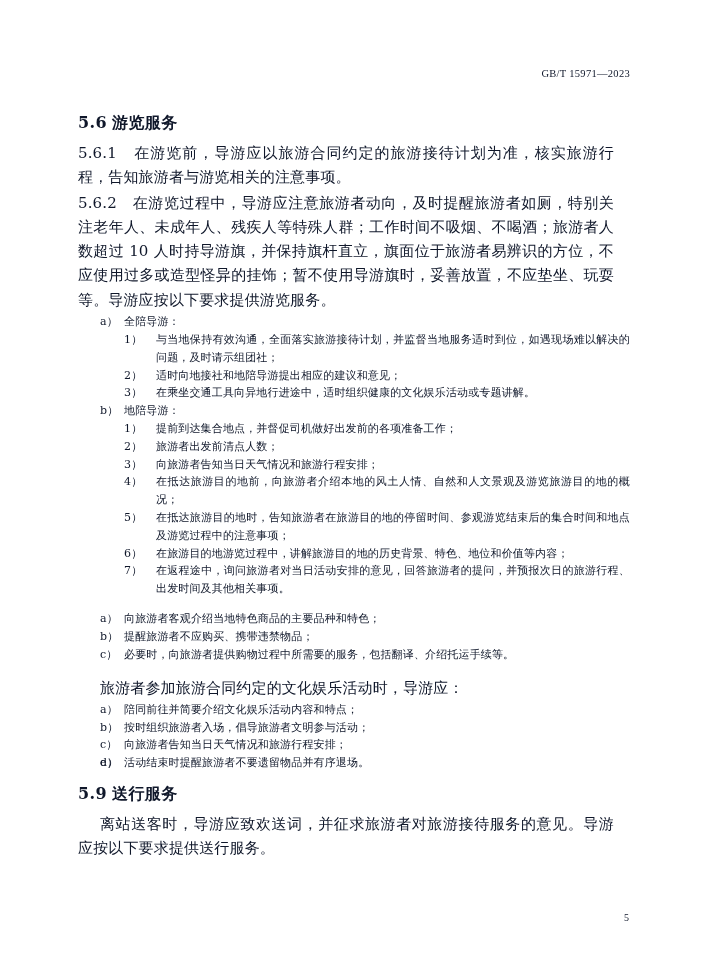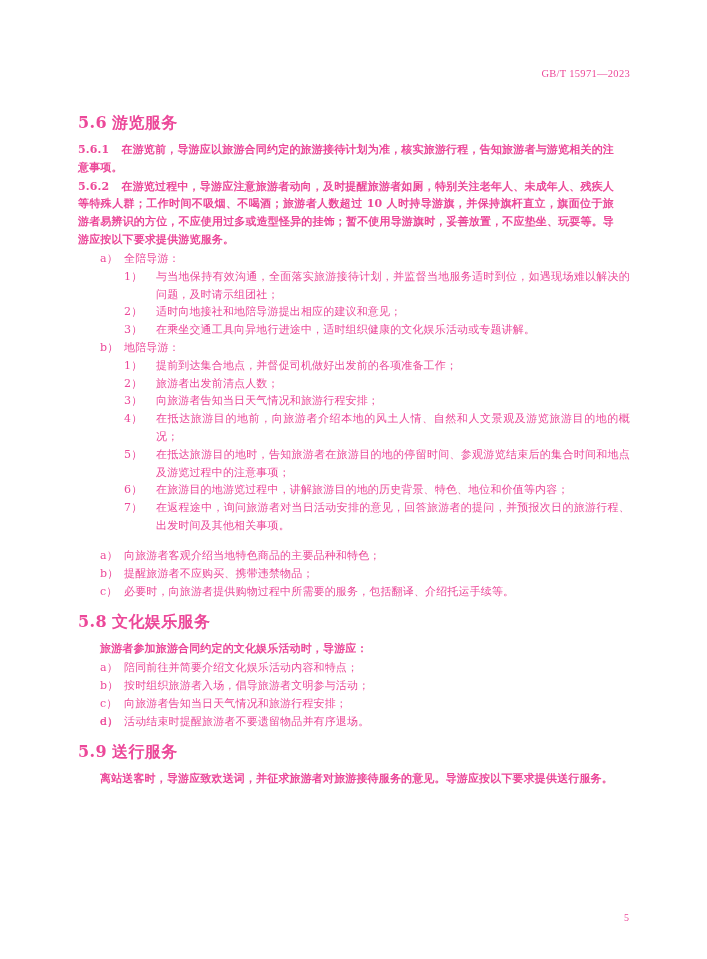--- a/index.html
+++ b/index.html
@@ -7,21 +7,21 @@
     padding: 0;
     background: #8c8c8c;
   }
   .page {
     position: relative;
     width: 707px;
     height: 959px;
     background: #ffffff;
     margin: 0 auto;
     font-family: "DejaVu Serif", "Liberation Serif", serif;
-    color: #ec4899;
+    color: #0f172a;
     overflow: hidden;
   }
   .content {
     position: absolute;
     left: 78px;
     top: 68px;
     width: 552px;
   }
   .header {
     text-align: right;
@@ -34,26 +34,25 @@
     font-size: 16px;
     font-weight: bold;
     margin: 0 0 7px 0;
     letter-spacing: 0.4px;
   }
   .sec-head .num {
     display: inline-block;
     min-width: 34px;
   }
   .para {
-    font-size: 11px;
+    font-size: 15px;
     line-height: 1.62;
     margin: 0 16px 1px 0;
     text-align: justify;
     letter-spacing: 0.15px;
-    font-weight: bold;
   }
   .para .lbl {
     display: inline;
   }
   .indent-first {
     text-indent: 22px;
   }
   
   .lvl-a {
     position: relative;
@@ -159,23 +158,20 @@
     </div>
     <div class="lvl-a">
       <span class="mark">b）</span><span>提醒旅游者不应购买、携带违禁物品；</span>
     </div>
     <div class="lvl-a">
       <span class="mark">c）</span><span>必要时，向旅游者提供购物过程中所需要的服务，包括翻译、介绍托运手续等。</span>
     </div>
 
     <div class="gap-m"></div>
 
-    <div class="sec-head">
-      <span class="num">5.8</span><span>文化娱乐服务</span>
-    </div>
     <p class="para indent-first">旅游者参加旅游合同约定的文化娱乐活动时，导游应：</p>
     <div class="lvl-a">
       <span class="mark">a）</span><span>陪同前往并简要介绍文化娱乐活动内容和特点；</span>
     </div>
     <div class="lvl-a">
       <span class="mark">b）</span><span>按时组织旅游者入场，倡导旅游者文明参与活动；</span>
     </div>
     <div class="lvl-a">
       <span class="mark">c）</span><span>向旅游者告知当日天气情况和旅游行程安排；</span>
     </div>

